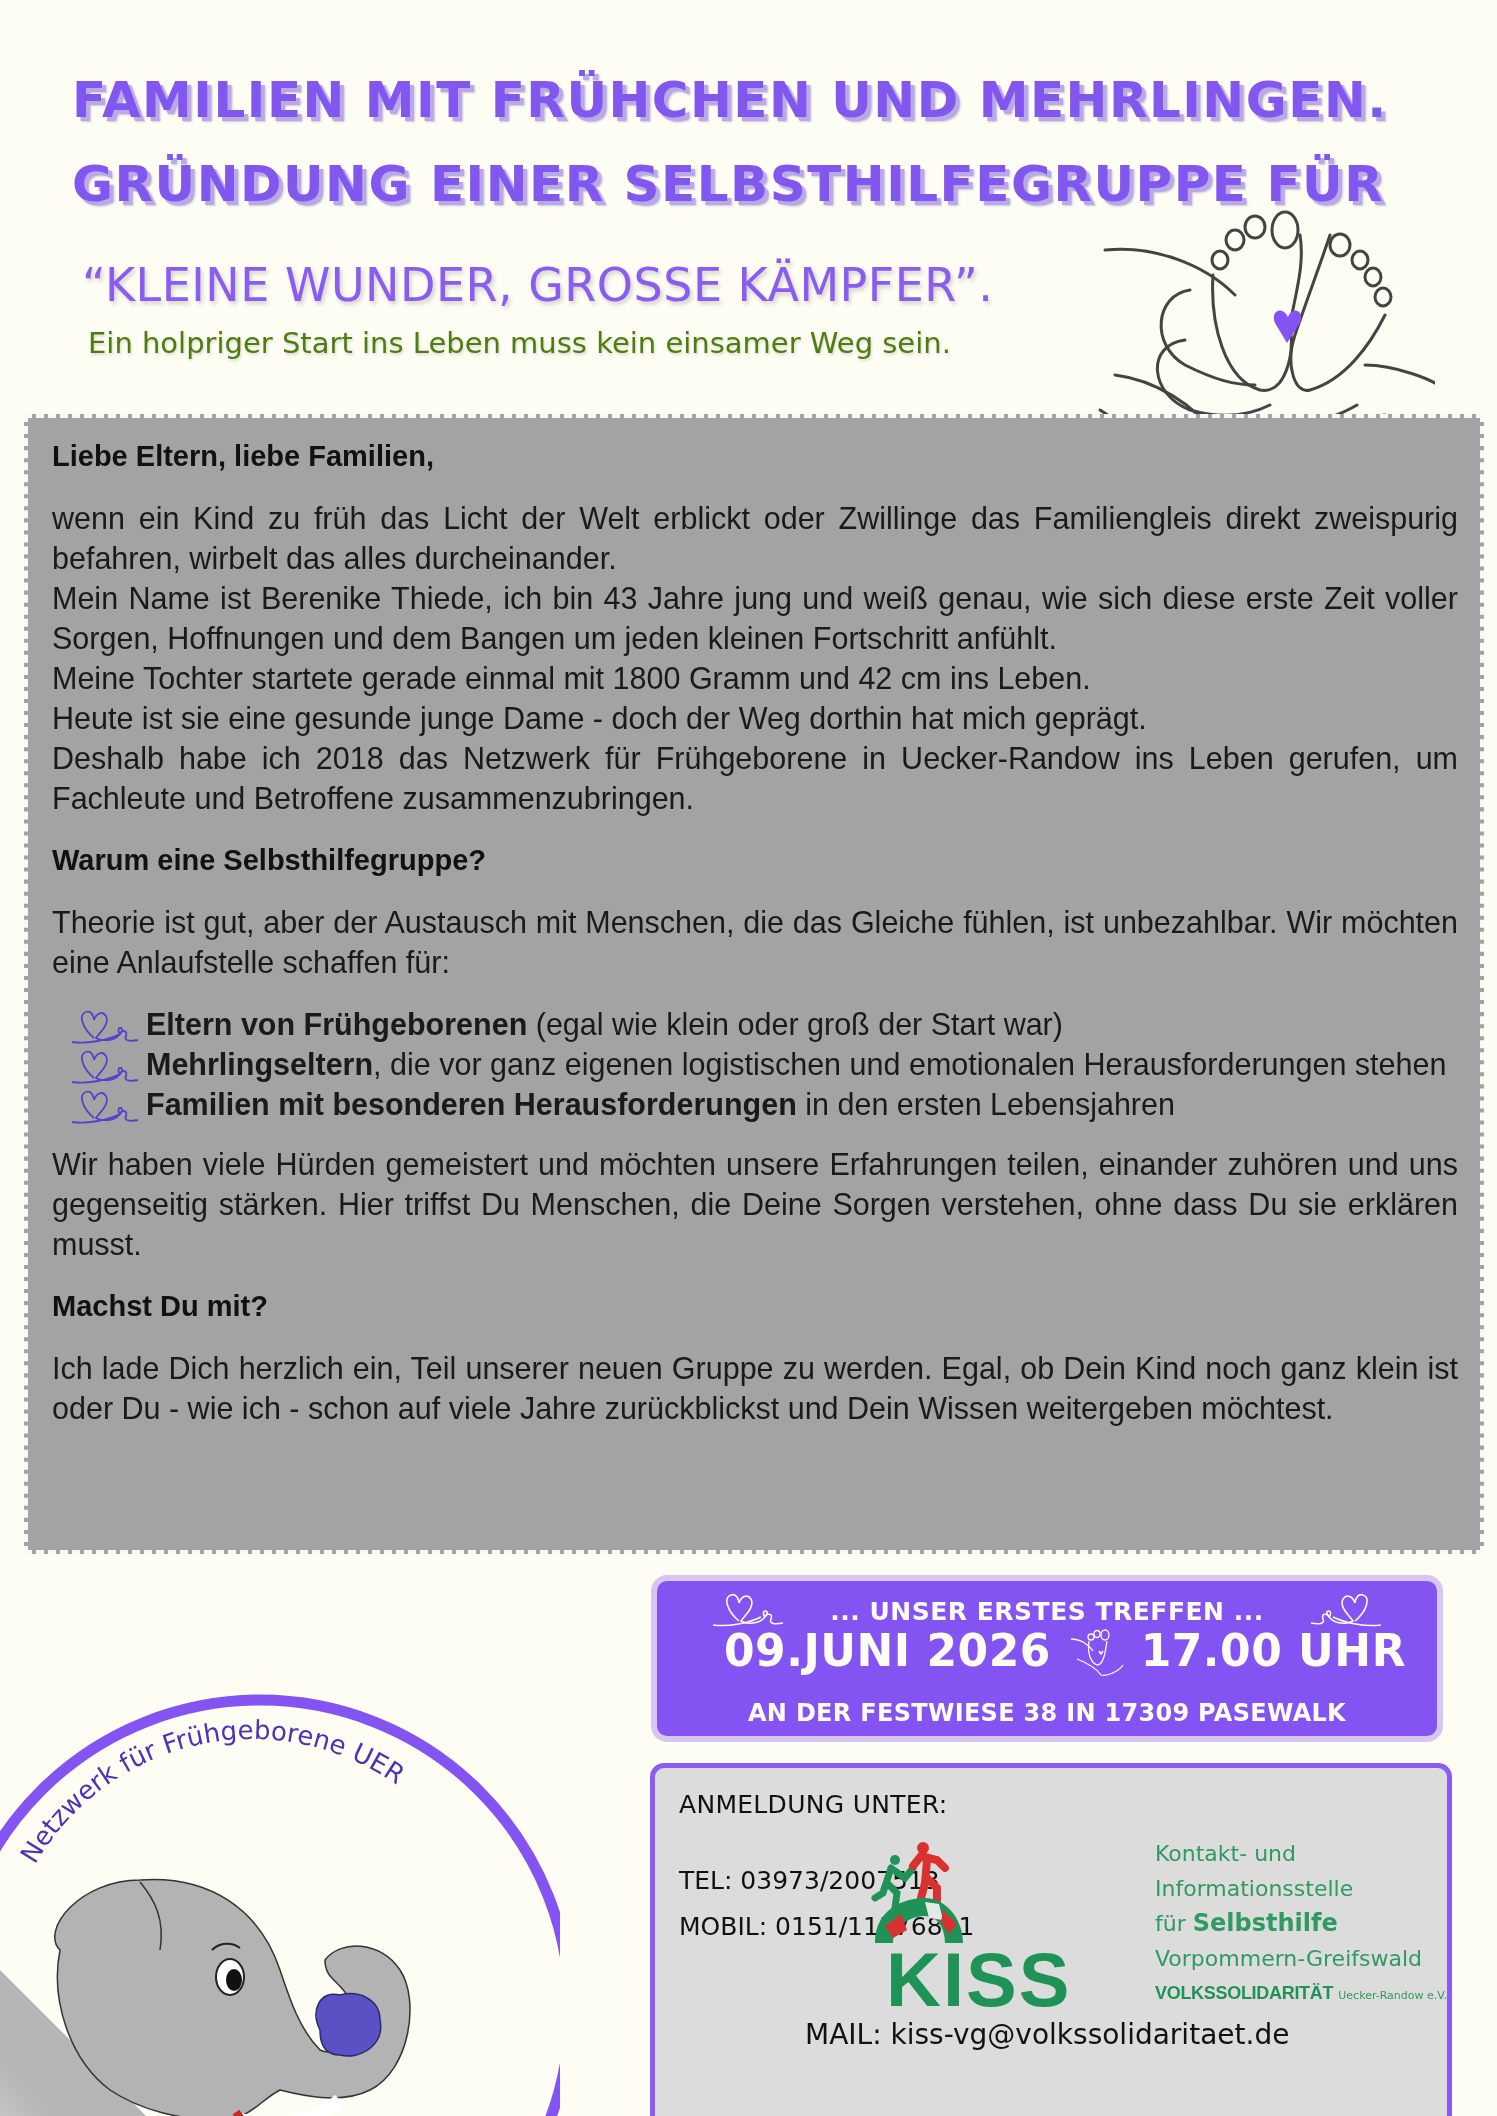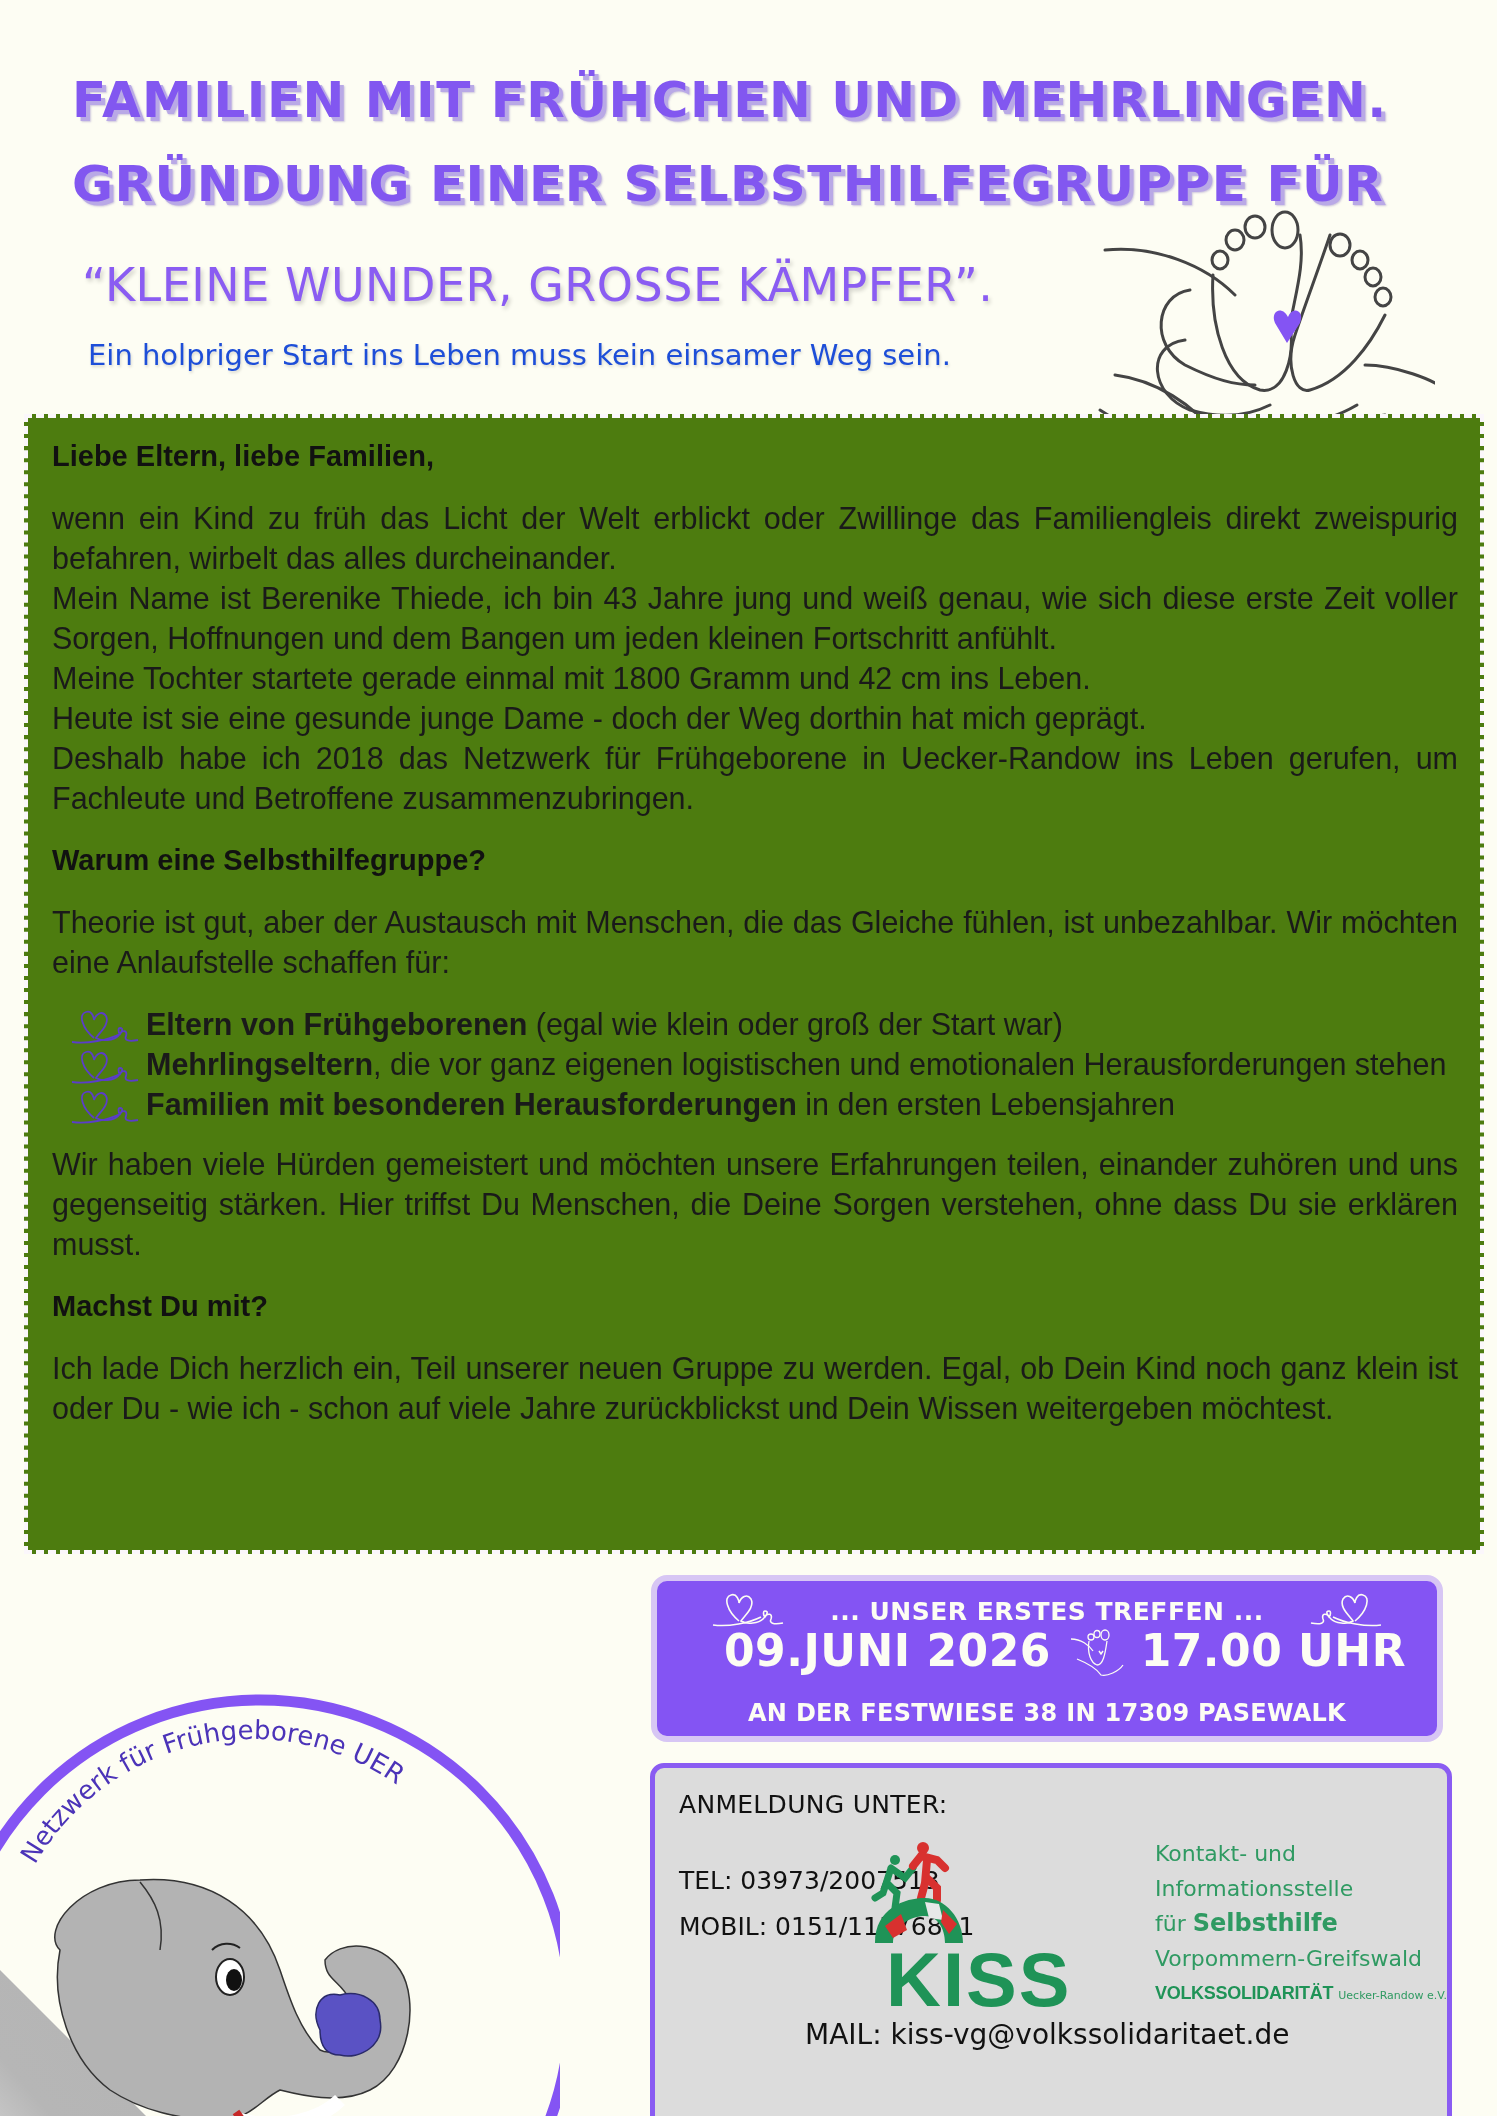--- a/index.html
+++ b/index.html
@@ -16,30 +16,29 @@
   .title span { display: block; }
 
   .slogan {
     position: absolute; left: 82px; top: 258px;
     font-family: "DejaVu Sans", sans-serif; font-weight: normal;
     font-size: 46px; color: #8a5cf2; letter-spacing: 0.5px;
     text-shadow: 2px 3px 4px rgba(0,0,0,0.18);
   }
   .subslogan {
     position: absolute; left: 88px; top: 326px;
-    font-family: "DejaVu Sans", sans-serif; font-size: 29px; color: #1d4ed8;
+    font-family: "DejaVu Sans", sans-serif; font-size: 29px; color: #4d7c0f;
     text-shadow: 1px 2px 3px rgba(0,0,0,0.15);
-    margin-top: 12px;
   }
 
   .feet-art { position: absolute; left: 1095px; top: 205px; width: 340px; height: 290px; }
 
   .content {
     position: absolute; left: 24px; top: 414px; width: 1460px; height: 1140px;
-    background: #4d7c0f;
+    background: #a3a3a3;
     outline: 4px dashed #fbf7fb; outline-offset: -4px;
     padding: 22px 26px 0 28px;
     font-size: 30.5px; line-height: 40px; color: #1a1a1a;
   }
   .content h2 { font-size: 29px; font-weight: bold; line-height: 40px; margin-bottom: 22px; color: #111; }
   .content p { text-align: justify; text-align-last: left; }
   .content .para { margin-bottom: 22px; }
   .content .gap { margin-bottom: 22px; }
 
   .bullets { list-style: none; margin: 0 0 20px 0; }

